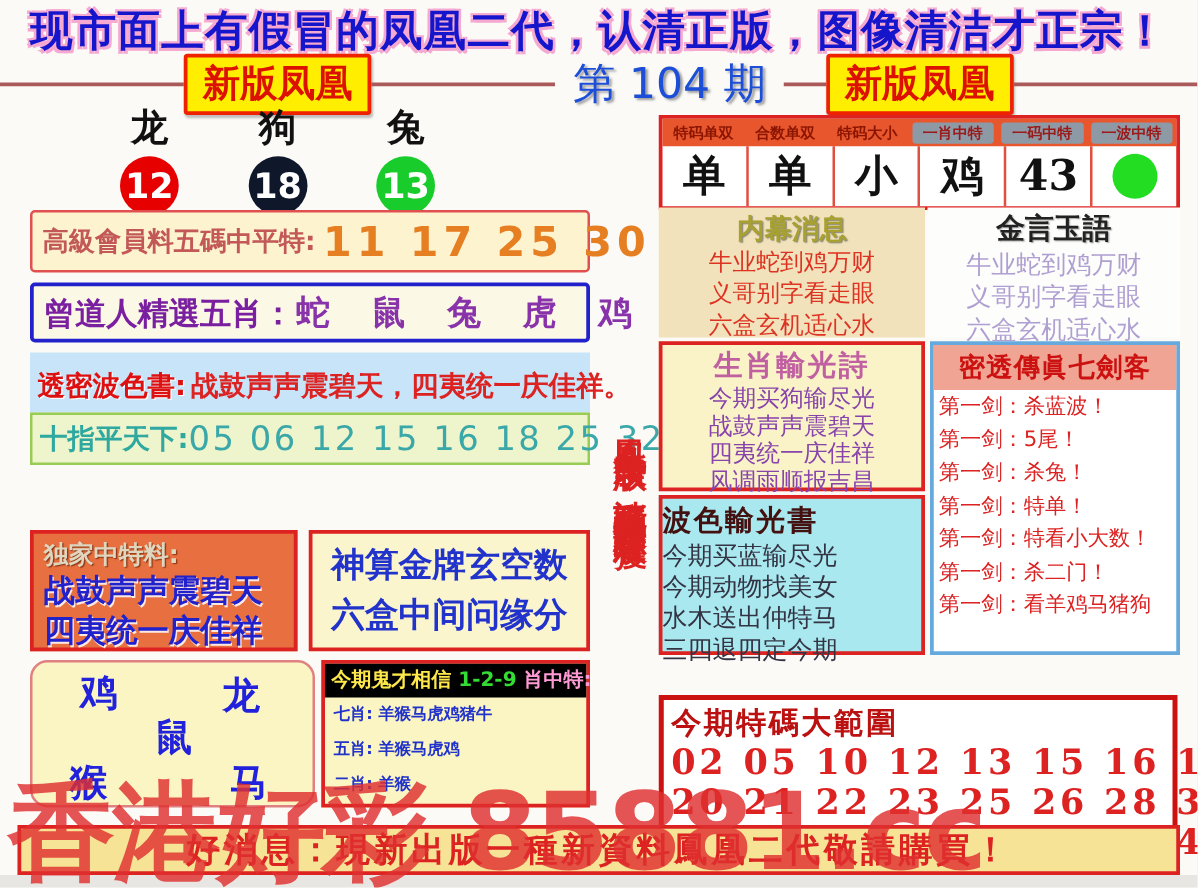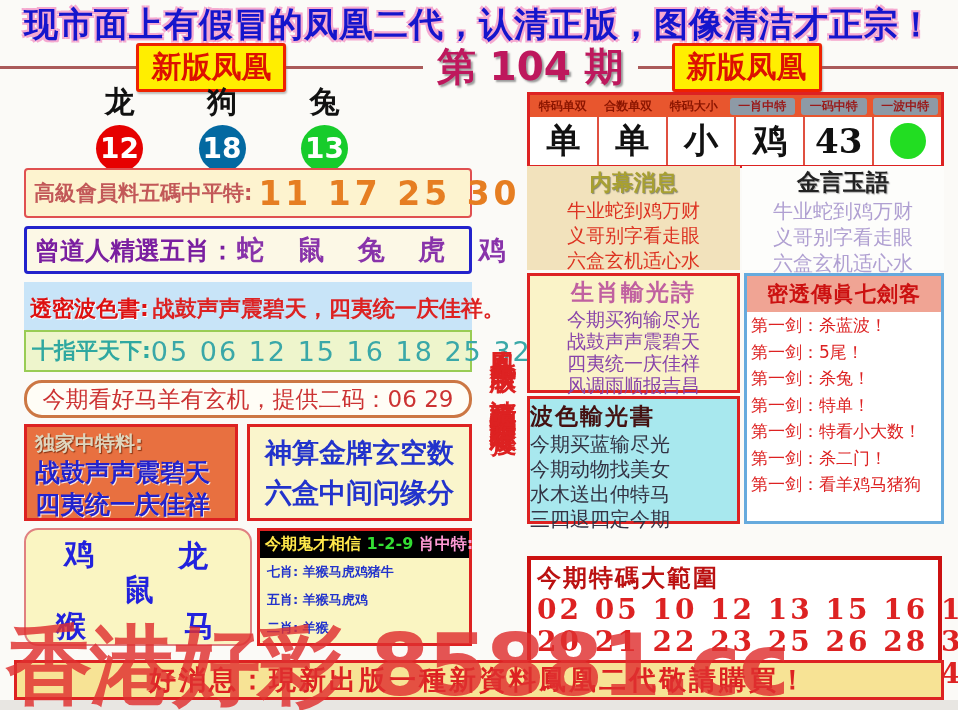--- a/index.html
+++ b/index.html
@@ -22,34 +22,34 @@
   
   .header-row { position:absolute; left:0; top:44px; width:958px; height:46px; display:flex; align-items:center; }
   .h-line { flex:1; height:0; border-top:3px solid #aa5a5a; }
   .h-line.short { flex:0 0 34px; }
   .badge {
     background:#ffee00; border:3px solid #ee2200; border-radius:3px;
     color:#dd1100; font-weight:bold; font-size:30px; padding:1px 12px;
     white-space:nowrap; box-shadow:1px 2px 2px rgba(0,0,0,.25);
   }
   .issue {
-    color:#be185d; font-weight:bold; font-size:39px; padding:0 14px; white-space:nowrap;
+    color:#1d4ed8; font-weight:normal; font-size:34px; padding:0 14px; white-space:nowrap;
     text-shadow:2px 2px 2px #9a9a9a;
   }
 
   
   .zodiac-row { position:absolute; left:72px; top:82px; width:300px; display:flex; justify-content:space-between; }
   .zp-col { width:95px; text-align:center; }
   .zp-animal { font-size:30px; font-weight:bold; color:#111; }
   .zp-circle {
     width:47px; height:47px; border-radius:50%; margin:2px auto 0;
     display:flex; align-items:center; justify-content:center;
     color:#fff; font-size:28px; font-weight:bold;
   }
-  .zp-red { background:#e60000; } .zp-blue { background:#0369a1; } .zp-green { background:#17cc2b; }
+  .zp-red { background:#e60000; } .zp-blue { background:#0f172a; } .zp-green { background:#17cc2b; }
 
   
   .box { position:absolute; left:24px; width:448px; }
   .vip-box { top:168px; height:50px; background:#fdf3cf; border:2px solid #e05050; border-radius:4px;
              display:flex; align-items:center; padding:0 8px; }
   .vip-label { color:#c25858; font-weight:bold; font-size:21px; white-space:nowrap; }
   .vip-nums { color:#e67e22; font-size:33px; font-weight:bold; letter-spacing:4px; margin-left:6px; white-space:nowrap; }
 
   .zeng-box { top:226px; height:48px; background:#fcf8e6; border:3px solid #2222cc; border-radius:4px;
               display:flex; align-items:center; padding:0 8px; }
@@ -204,23 +204,20 @@
   <div class="box bose-box">
     <span class="bose-label">透密波色書:</span>
     <span class="bose-val">战鼓声声震碧天，四夷统一庆佳祥。</span>
   </div>
 
   <div class="box shizhi-box">
     <span class="shizhi-label">十指平天下:</span>
     <span class="shizhi-nums">05 06 12 15 16 18 25 32 35 44</span>
   </div>
 
-  <div class="box erma-box">
-    <span class="erma-text">今期看好马羊有玄机，提供二码：06 29</span>
-  </div>
 
   <div class="box dujia-box">
     <div class="dujia-label">独家中特料:</div>
     <div class="dujia-line">战鼓声声震碧天</div>
     <div class="dujia-line">四夷统一庆佳祥</div>
   </div>
 
   <div class="box shensuan-box">
     <div class="shensuan-line">神算金牌玄空数</div>
     <div class="shensuan-line">六盒中间问缘分</div>

